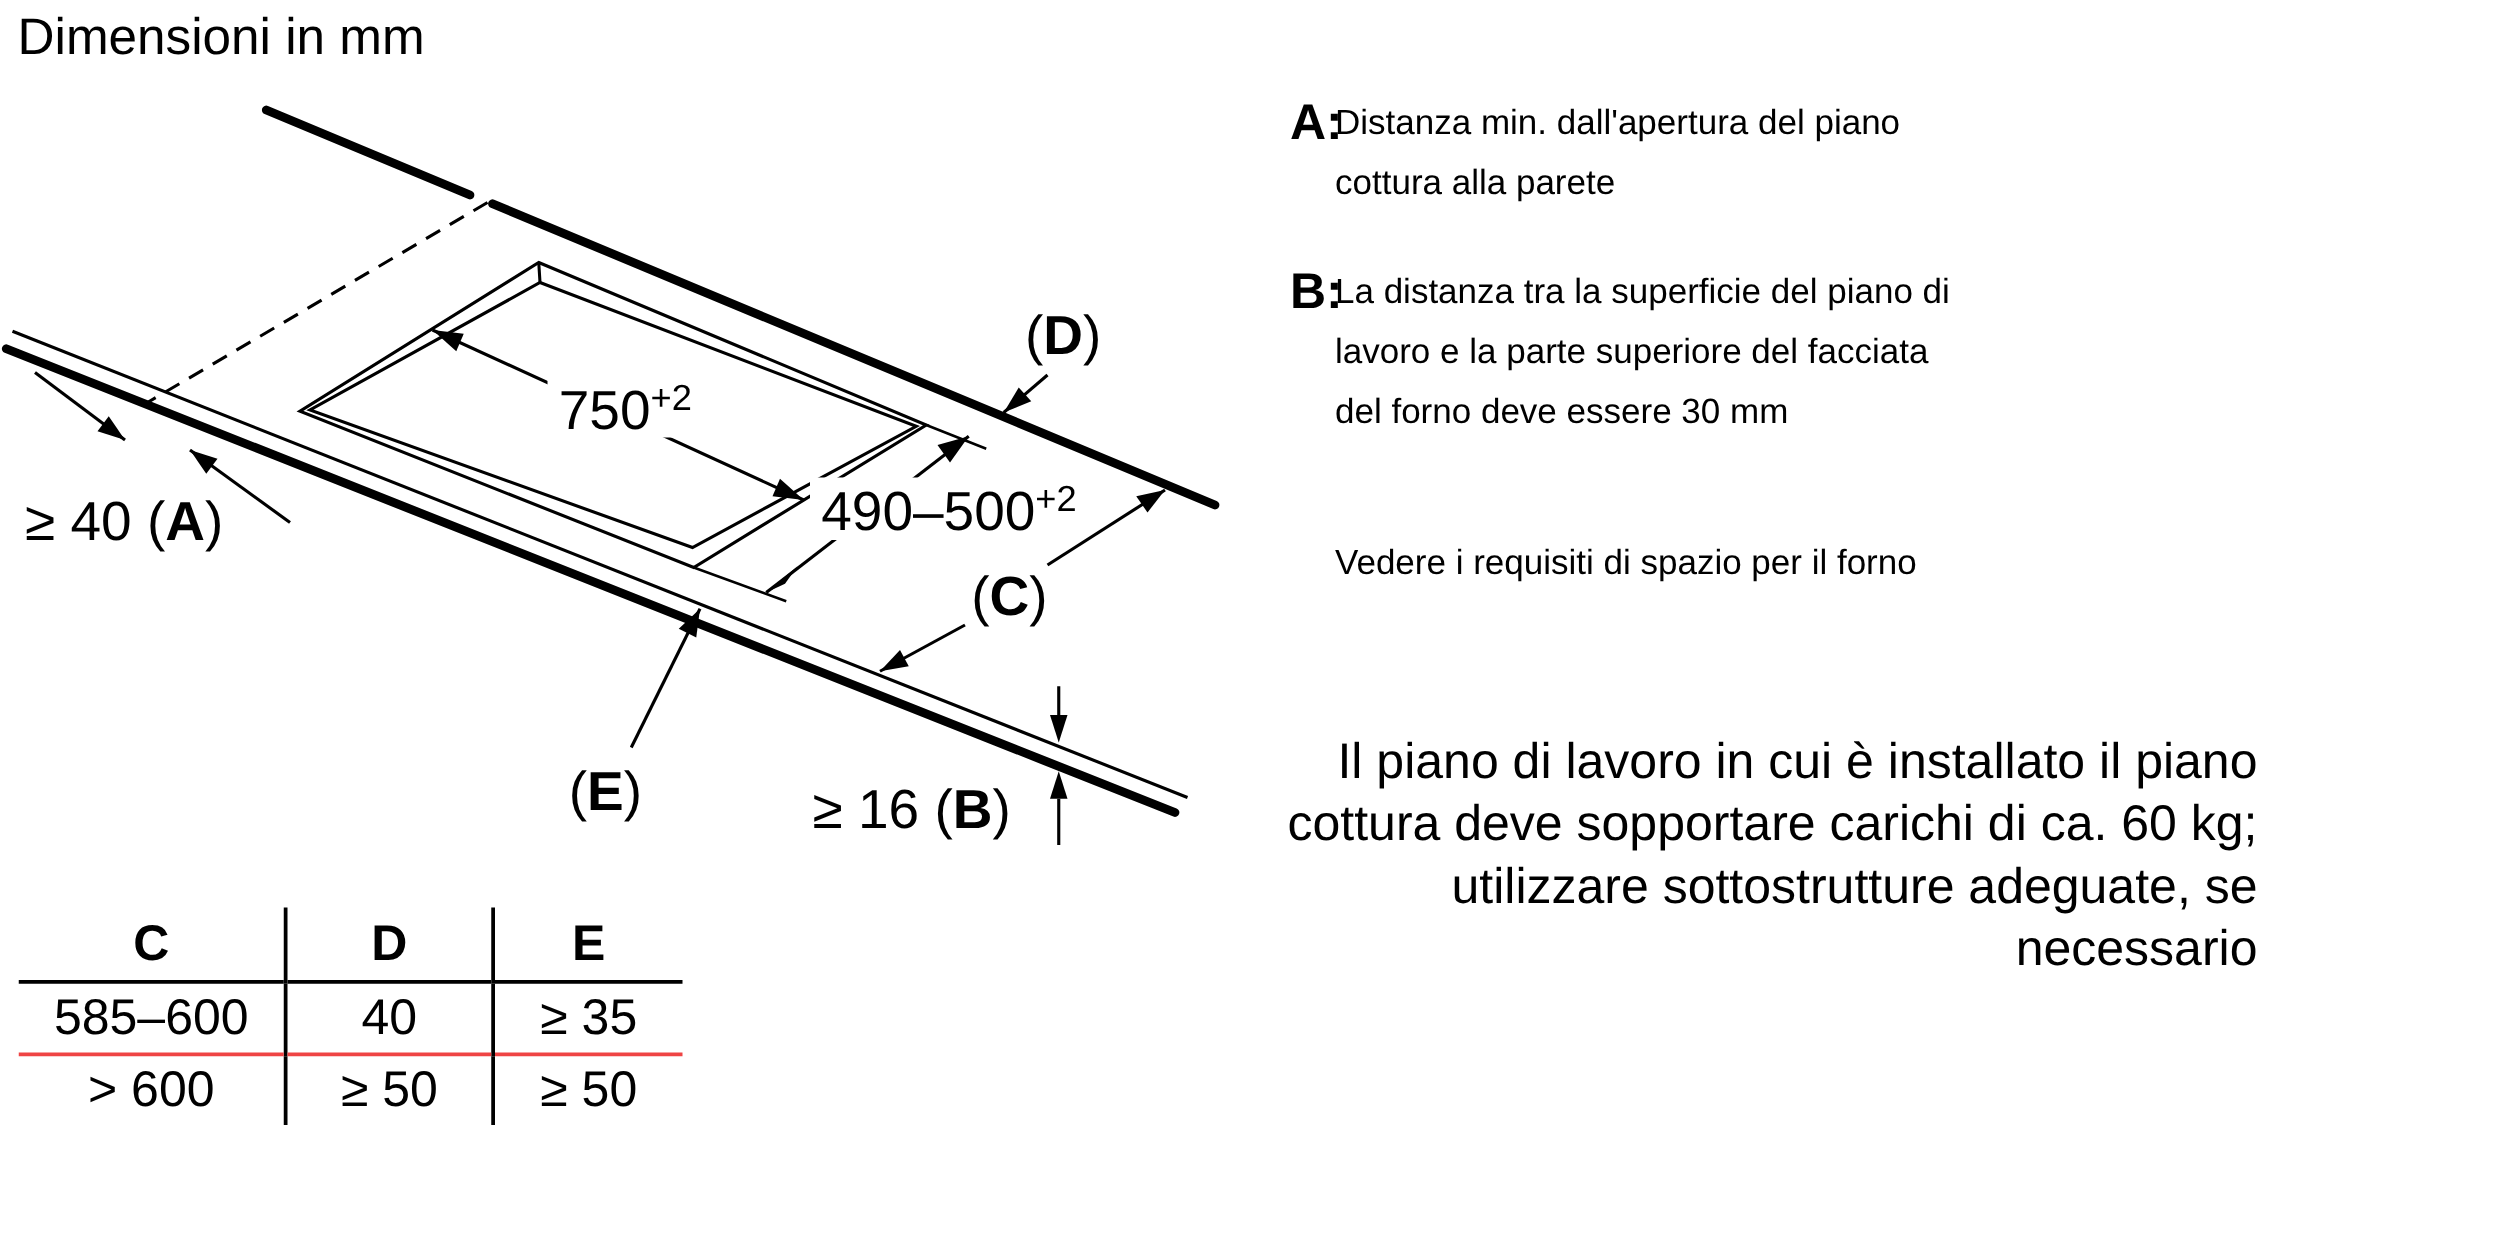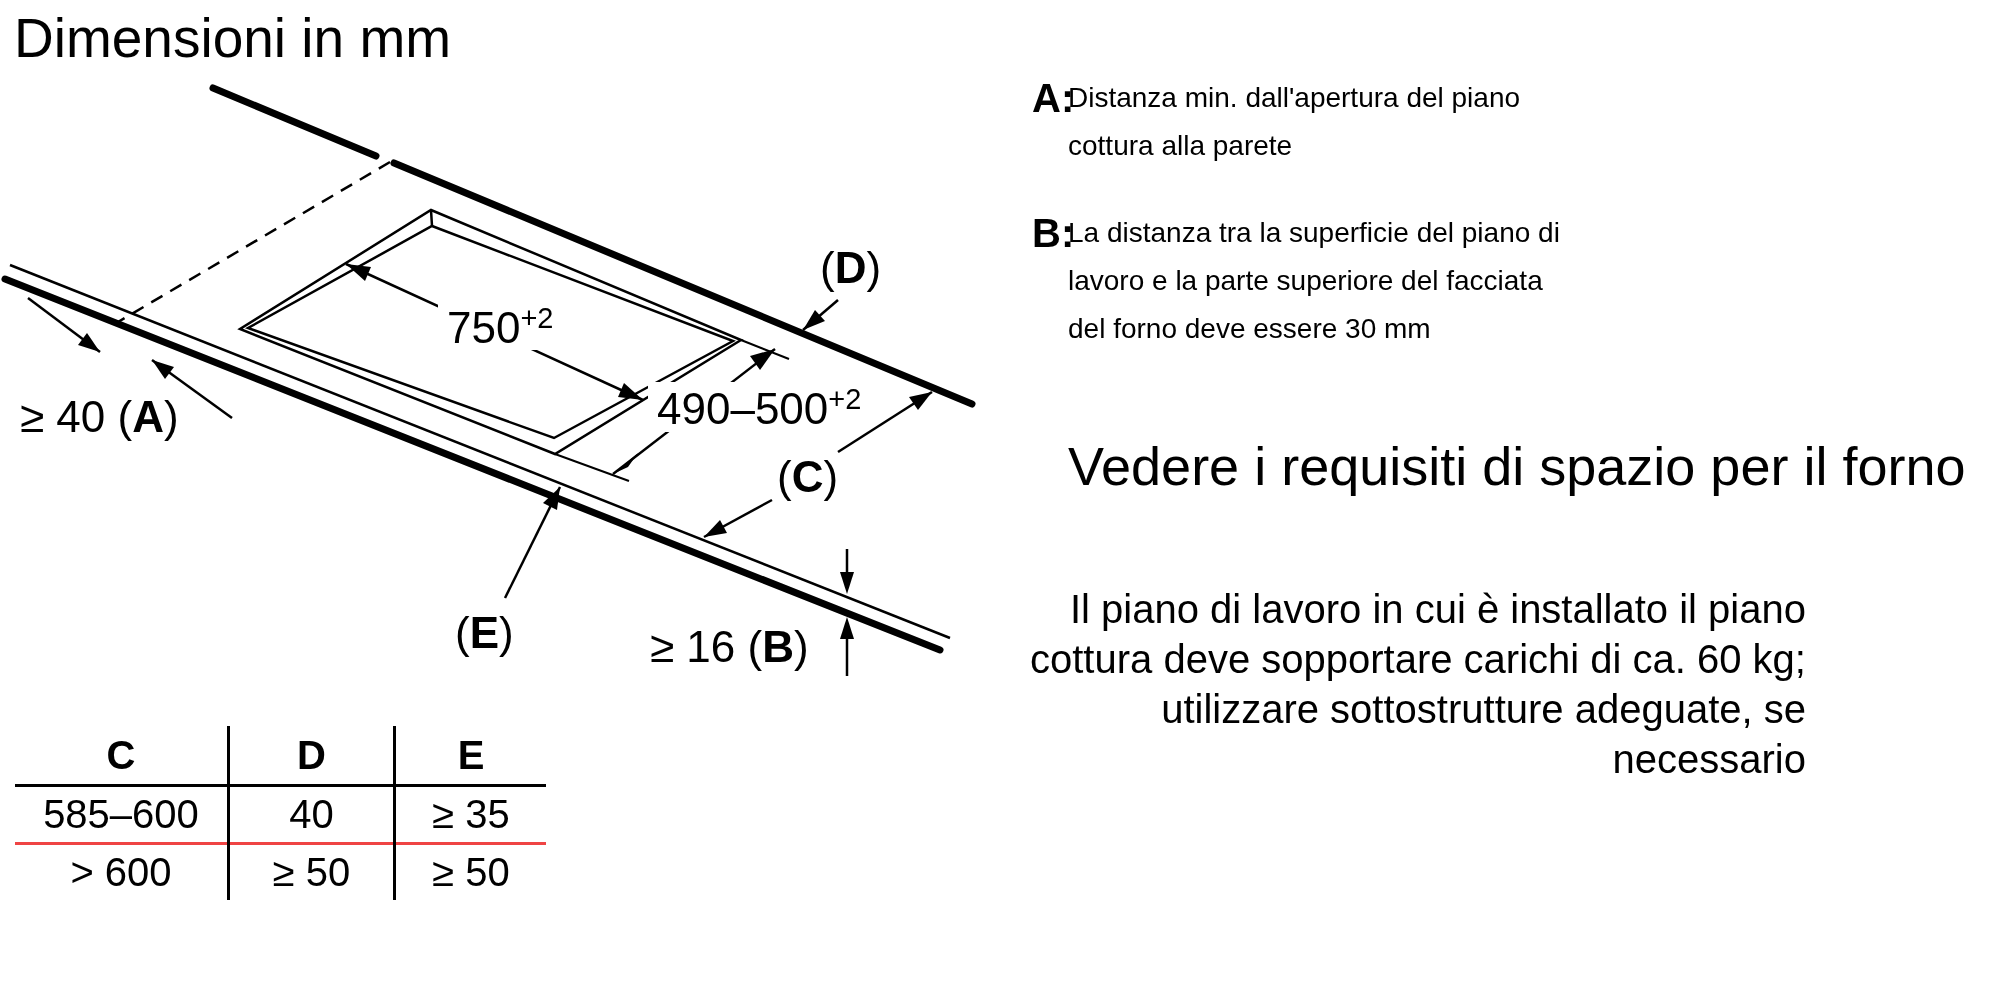--- a/index.html
+++ b/index.html
@@ -1,28 +1,28 @@
 <!DOCTYPE html>
 <html><head>
 <meta charset="utf-8">
 <style>
   html,body{margin:0;padding:0;}
   body{
     width:2000px;height:1000px;position:relative;background:#fff;color:#000;
     font-family:"Liberation Sans", sans-serif;overflow:hidden;
   }
   .abs{position:absolute;}
-  #title{left:14px;top:6px;font-size:55px;}
+  #title{left:14px;top:6px;font-size:41px;}
   .note-label{font-size:40px;font-weight:bold;line-height:48px;}
   .note-lines{font-size:28px;line-height:48px;white-space:nowrap;}
   #note-a-label{left:1032px;top:74px;}
   #note-a-lines{left:1068px;top:74px;}
   #note-b-label{left:1032px;top:209px;}
   #note-b-lines{left:1068px;top:209px;}
-  #see-note{left:1068px;top:442px;font-size:54px;line-height:48px;white-space:nowrap;}
+  #see-note{left:1068px;top:426px;font-size:28px;line-height:48px;white-space:nowrap;}
   #load-note{left:1030px;top:584px;font-size:40px;line-height:50px;white-space:nowrap;text-align:right;}
   #spec-table{left:15px;top:726px;border-collapse:collapse;}
   #spec-table th,#spec-table td{
     font-size:40px;text-align:center;vertical-align:middle;padding:0;
   }
   #spec-table th{font-weight:bold;height:58px;}
   #spec-table td{height:55px;}
   #spec-table .c1{width:212px;border-right:3px solid #000;}
   #spec-table .c2{width:163px;border-right:3px solid #000;}
   #spec-table .c3{width:150px;}

